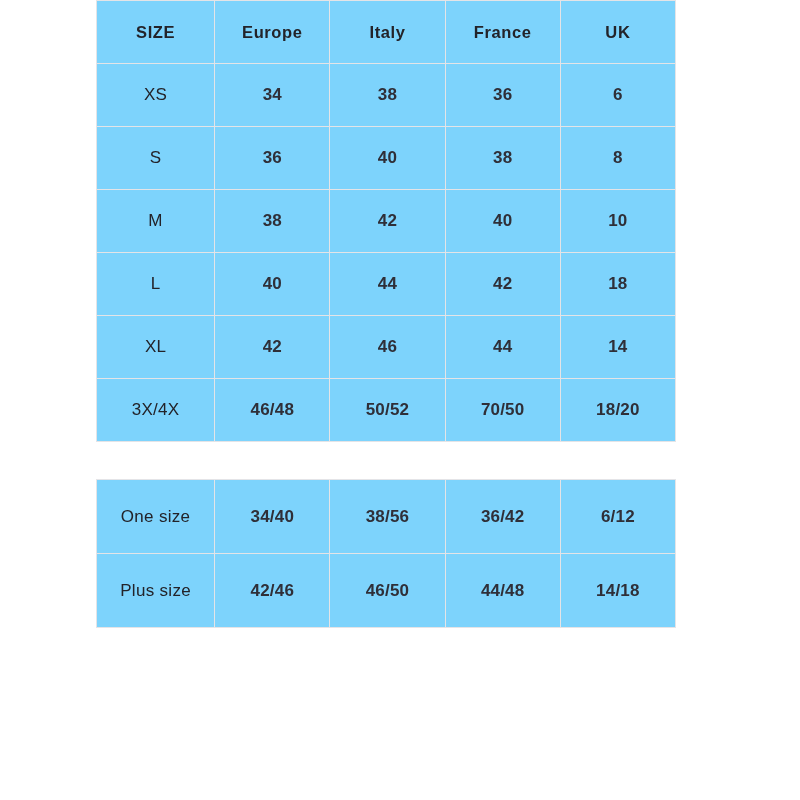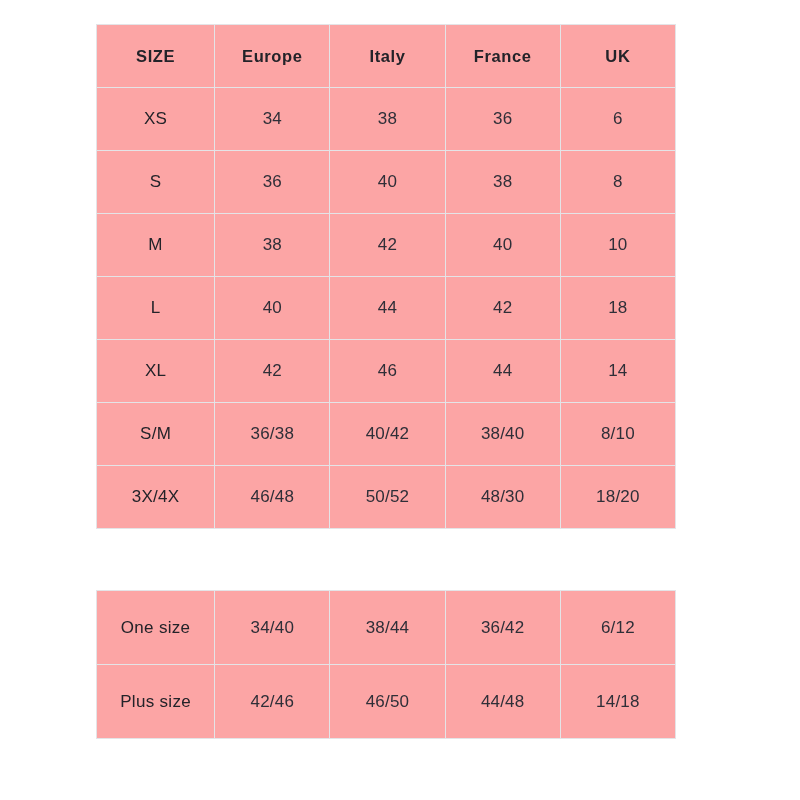--- a/index.html
+++ b/index.html
@@ -22,33 +22,32 @@
   .tables-wrap {
     position: absolute;
     left: 96px;
     top: 0px;
     width: 580px;
   }
   table.size-table {
     border-collapse: collapse;
     table-layout: fixed;
     width: 580px;
-    background: #fca5a5;
-    margin-top: 24px;
+    background: #7dd3fc;
   }
   table.size-table col.c-size { width: 118px; }
   table.size-table col.c-rest { width: 115px; }
 
   table.size-table td,
   table.size-table th {
     border: 1px solid #e4e4e7;
     text-align: center;
     vertical-align: middle;
     font-size: 17px;
-    font-weight: 400;
+    font-weight: 700;
     color: #2f2f38;
     height: 63px;
     padding: 0 4px;
     letter-spacing: 0.2px;
   }
   table.size-table thead th {
     font-weight: 700;
     font-size: 16.5px;
     letter-spacing: 0.6px;
     color: #232329;
@@ -123,51 +122,44 @@
           <td>18</td>
         </tr>
         <tr>
           <td class="rowhead">XL</td>
           <td>42</td>
           <td>46</td>
           <td>44</td>
           <td>14</td>
         </tr>
         <tr>
-          <td class="rowhead">S/M</td>
-          <td>36/38</td>
-          <td>40/42</td>
-          <td>38/40</td>
-          <td>8/10</td>
-        </tr>
-        <tr>
           <td class="rowhead">3X/4X</td>
           <td>46/48</td>
           <td>50/52</td>
-          <td>48/30</td>
+          <td>70/50</td>
           <td>18/20</td>
         </tr>
       </tbody>
     </table>
 
     <div class="gap"></div>
 
     <table class="size-table secondary">
       <colgroup>
         <col class="c-size">
         <col class="c-rest">
         <col class="c-rest">
         <col class="c-rest">
         <col class="c-rest">
       </colgroup>
       <tbody>
         <tr>
           <td class="rowhead">One size</td>
           <td>34/40</td>
-          <td>38/44</td>
+          <td>38/56</td>
           <td>36/42</td>
           <td>6/12</td>
         </tr>
         <tr>
           <td class="rowhead">Plus size</td>
           <td>42/46</td>
           <td>46/50</td>
           <td>44/48</td>
           <td>14/18</td>
         </tr>

